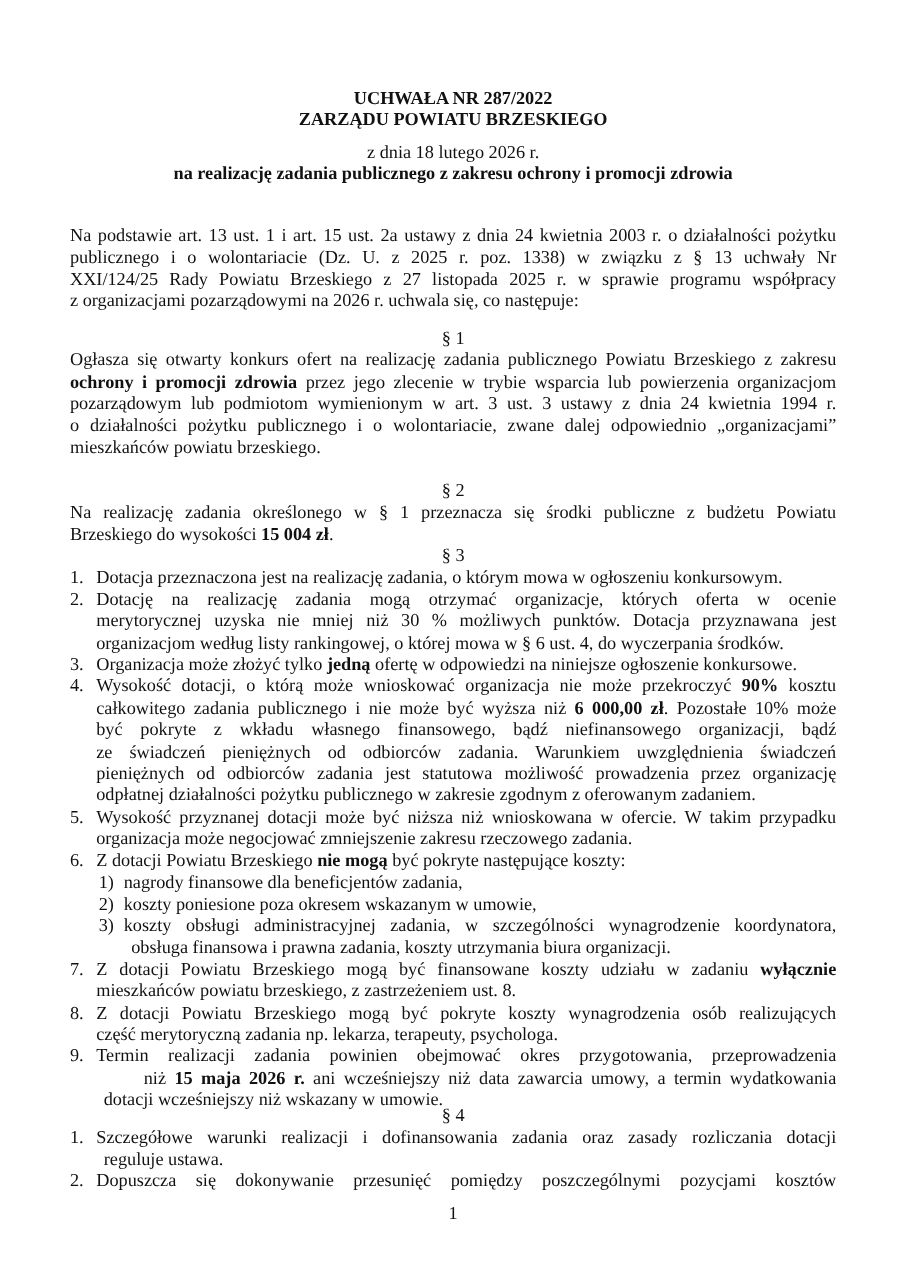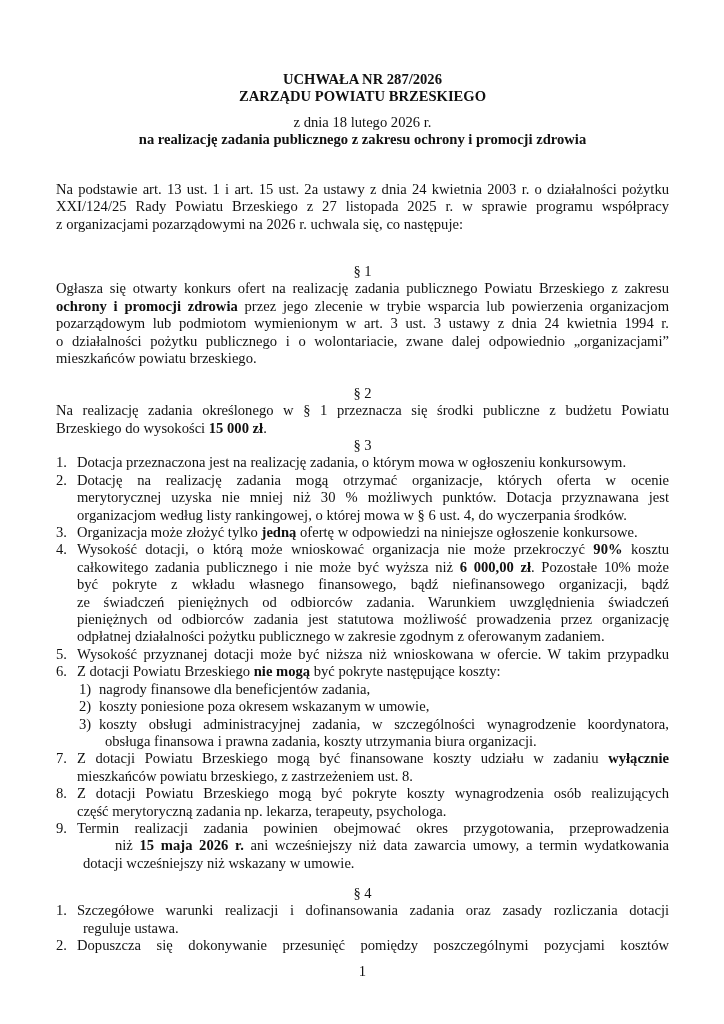--- a/index.html
+++ b/index.html
@@ -20,47 +20,48 @@
   .sub .num { position: absolute; left: 23px; top: 0; }
   b { font-weight: bold; }
   .page-num { position: absolute; top: 940px; left: 0; width: 613px; text-align: center; }
 </style>
 </head>
 <body>
 
 <div class="page">
 
   <div class="title-block t-bold" style="top:71px;">
-    <div>UCHWAŁA NR 287/2026</div>
+    <div>UCHWAŁA NR 287/2022</div>
     <div>ZARZĄDU POWIATU BRZESKIEGO</div>
   </div>
   <div class="title-block" style="top:114px;">z dnia 18 lutego 2026 r.</div>
   <div class="title-block t-bold" style="top:131px;">
     <div>na realizację zadania publicznego z zakresu ochrony i promocji zdrowia</div>
   </div>
 
   <div class="abs" style="top:181px;">
     <div class="just-full">Na podstawie art. 13 ust. 1 i art. 15 ust. 2a ustawy z dnia 24 kwietnia 2003 r. o działalności pożytku</div>
+    <div class="just-full">publicznego  i o wolontariacie (Dz. U. z 2025 r. poz. 1338) w związku z § 13 uchwały Nr</div>
     <div class="just-full">XXI/124/25 Rady Powiatu Brzeskiego z 27 listopada 2025 r. w sprawie programu współpracy</div>
     <div>z organizacjami pozarządowymi na 2026 r. uchwala się, co następuje:</div>
   </div>
 
   <div class="abs" style="top:263px;">
     <div class="center">§ 1</div>
     <div class="just-full">Ogłasza się otwarty konkurs ofert na realizację zadania publicznego Powiatu Brzeskiego z  zakresu</div>
     <div class="just-full"><b>ochrony i promocji zdrowia</b><span> przez jego zlecenie w trybie wsparcia lub powierzenia organizacjom</span></div>
     <div class="just-full">pozarządowym lub podmiotom wymienionym w art. 3 ust. 3 ustawy z dnia 24 kwietnia 1994 r.</div>
     <div class="just-full">o działalności pożytku publicznego i o wolontariacie, zwane dalej odpowiednio „organizacjami”</div>
     <div>mieszkańców powiatu brzeskiego.</div>
   </div>
 
   <div class="abs" style="top:385px;">
     <div class="center">§ 2</div>
     <div class="just-full">Na realizację zadania określonego w § 1  przeznacza się środki publiczne z budżetu Powiatu</div>
-    <div><span>Brzeskiego do wysokości </span><b>15 000 zł</b><span>.</span></div>
+    <div><span>Brzeskiego do wysokości </span><b>15 004 zł</b><span>.</span></div>
   </div>
 
   <div class="abs" style="top:437px;">
     <div class="center">§ 3</div>
 
     <div class="li">
       <span class="num">1.</span>
       <div>Dotacja przeznaczona jest na realizację zadania, o którym mowa w ogłoszeniu konkursowym.</div>
     </div>
 
@@ -82,20 +83,21 @@
       <div class="just-full"><span>całkowitego zadania publicznego i nie może być wyższa niż </span><b>6 000,00 zł</b><span>. Pozostałe 10% może</span></div>
       <div class="just-full">być pokryte z wkładu własnego finansowego, bądź niefinansowego organizacji, bądź</div>
       <div class="just-full">ze świadczeń pieniężnych od odbiorców zadania. Warunkiem uwzględnienia świadczeń</div>
       <div class="just-full">pieniężnych od odbiorców zadania jest statutowa możliwość prowadzenia przez organizację</div>
       <div>odpłatnej działalności pożytku publicznego w zakresie zgodnym z oferowanym zadaniem.</div>
     </div>
 
     <div class="li">
       <span class="num">5.</span>
       <div class="just-full">Wysokość przyznanej dotacji może być niższa niż wnioskowana w ofercie. W takim przypadku</div>
+      <div>organizacja może negocjować zmniejszenie zakresu rzeczowego zadania.</div>
     </div>
 
     <div class="li">
       <span class="num">6.</span>
       <div><span>Z dotacji Powiatu Brzeskiego </span><b>nie mogą</b><span> być pokryte następujące koszty:</span></div>
     </div>
     <div class="sub">
       <span class="num">1)</span>
       <div>nagrody finansowe dla beneficjentów zadania,</div>
     </div>

